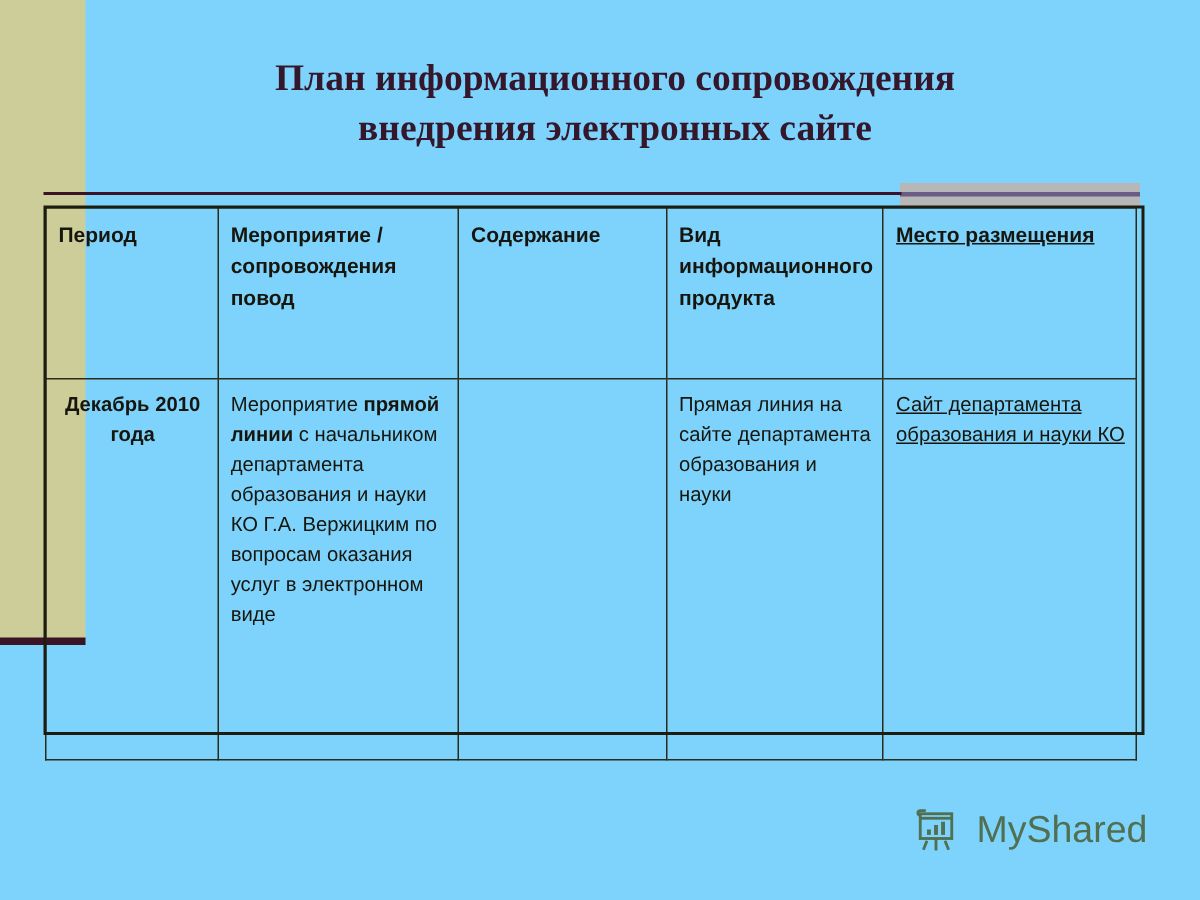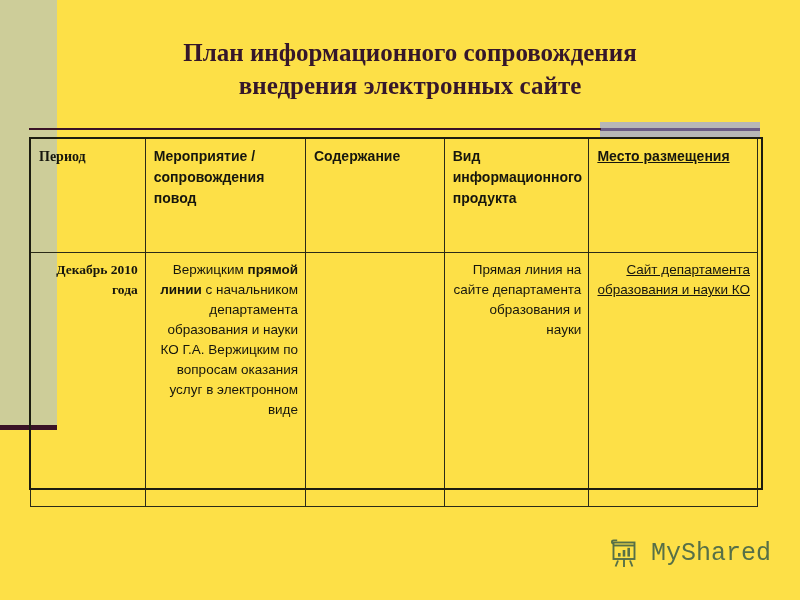--- a/index.html
+++ b/index.html
@@ -12,21 +12,21 @@
     overflow: hidden;
     background: #FBFEE1;
     font-family: "Liberation Sans", sans-serif;
     position: relative;
   }
 
   #slide {
     position: absolute;
     left: 0; top: 0;
     width: 800px; height: 600px;
-    background: #fde047;
+    background: #7dd3fc;
     overflow: hidden;
   }
 
   
   .left-band {
     position: absolute;
     left: 0;
     top: 0;
     width: 57px;
     height: 426px;
@@ -105,23 +105,22 @@
     background: transparent;
   }
   .plan-table .hdr td {
     font-weight: bold;
     font-size: 14px;
     line-height: 21px;
     height: 100px;
   }
   .plan-table .body-row td {
     height: 240px;
-    text-align: right;
-  }
-  .col-period   { width: 80px; font-family: Liberation Serif, serif; }
+  }
+  .col-period   { width: 80px; }
   .col-event    { width: 118px; }
   .col-content  { width: 100px; margin-top: 21px; }
   .col-kind     { width: 105px; margin-top: 17px; }
   .col-place    { width: 125px; text-decoration: underline; }
 
   .cell-period-value {
     font-weight: bold;
     text-align: center;
     font-size: 13.5px;
     line-height: 19px;
@@ -144,21 +143,21 @@
     position: absolute;
     left: 608px;
     top: 536px;
     display: flex;
     align-items: center;
     gap: 9px;
     opacity: 0.95;
   }
   .watermark-icon { width: 34px; height: 34px; display: block; }
   .watermark-text {
-    font-family: Liberation Mono, monospace;
+    font-family: Liberation Sans, sans-serif;
     font-size: 25px;
     color: #4F6B48;
     letter-spacing: 0px;
   }
 </style>
 </head>
 <body>
 
 <div id="slide">
 
@@ -179,21 +178,21 @@
     <tbody>
         <tr class="hdr">
       <td class="col-period">Период</td>
       <td class="col-event">Мероприятие / сопровождения повод</td>
       <td class="col-content">Содержание</td>
       <td class="col-kind">Вид информационного продукта</td>
       <td class="col-place">Место размещения</td>
     </tr>
     <tr class="body-row">
       <td class="col-period cell-period-value">Декабрь 2010 года</td>
-      <td class="col-event"><span>Вержицким </span><span class="bold-inline">прямой линии</span><span> с начальником департамента образования  и науки КО Г.А. Вержицким по вопросам оказания услуг в электронном виде</span></td>
+      <td class="col-event"><span>Мероприятие </span><span class="bold-inline">прямой линии</span><span> с начальником департамента образования  и науки КО Г.А. Вержицким по вопросам оказания услуг в электронном виде</span></td>
       <td class="col-content"></td>
       <td class="col-kind">Прямая линия на сайте департамента образования и науки</td>
       <td class="col-place">Сайт департамента образования и науки КО</td>
     </tr>
   </tbody>
     </table>
 
   <div class="table-frame"></div>
 
   <div class="watermark">

